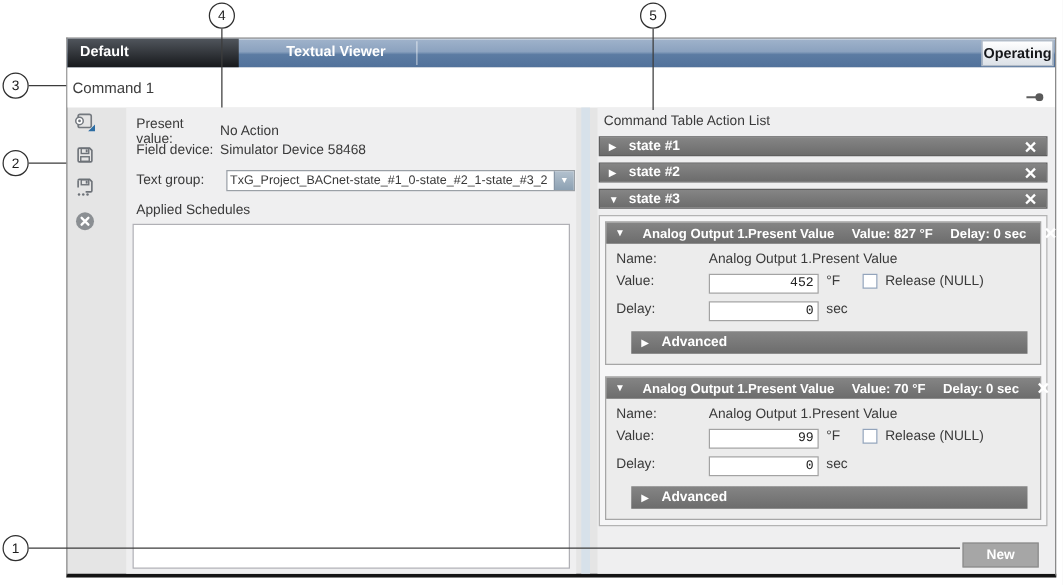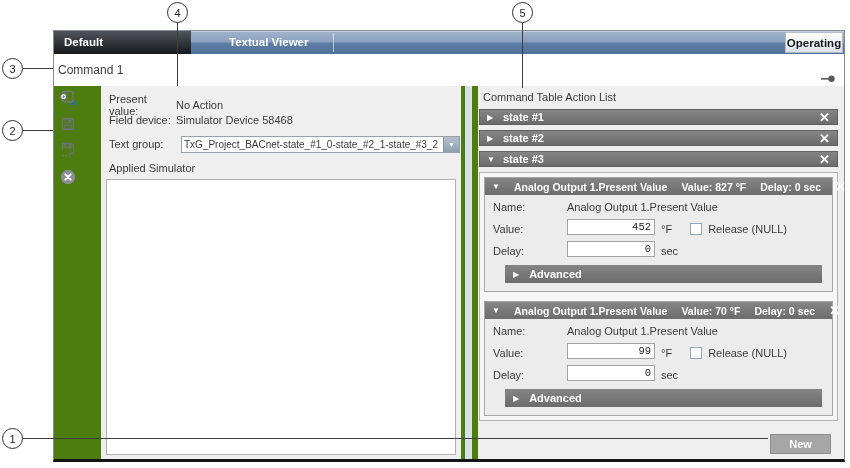--- a/index.html
+++ b/index.html
@@ -8,21 +8,21 @@
             font-family:"Liberation Sans", sans-serif; color:#3a3a3a; overflow:hidden; }
 
   
   .callout { position:absolute; width:21px; height:21px; border:1px solid #2f2f2f; border-radius:50%;
              background:#fff; font-size:11px; color:#1d1d1d; display:flex; align-items:center;
              justify-content:center; z-index:40; }
   .cline { position:absolute; background:#3c3c3c; z-index:39; }
 
   
   .window { position:absolute; left:53px; top:30px; width:792px; height:432px;
-            border:1px solid #8a8a8a; border-bottom:3px solid #141414; background:#4d7c0f; }
+            border:1px solid #8a8a8a; border-bottom:3px solid #141414; background:#e5e5e5; }
 
   
   .hdr { position:absolute; left:0; top:0; right:0; height:23px;
          background:linear-gradient(#a0b3cb,#8ba2bf 45%,#5c7ca3 55%,#51719a);
          box-shadow:inset 0 1px 0 rgba(255,255,255,.35); }
   .tab-default { position:absolute; left:0; top:0; bottom:0; width:137px;
                  background:linear-gradient(#515archive66 0%,#1a1d20 100%);
                  background:linear-gradient(#50555c,#16181b);
                  color:#fff; font-size:11.5px; font-weight:bold; line-height:23px; padding-left:10px; }
   .tab-viewer { position:absolute; left:147px; top:0; bottom:0; color:#fff; font-size:11.5px;
@@ -70,21 +70,21 @@
 
   .s3content { border:1px solid #b3b3b3; background:#f6f6f7; padding:4px; display:flex;
                flex-direction:column; gap:9px; }
   .abox { border:1px solid #a6a6a6; background:#ececec; }
   .abar { height:17px; background:linear-gradient(#858585,#6c6c6c); display:flex; align-items:center;
           padding:0 7px; color:#fff; gap:14px; }
   .abar .tri { font-size:8px; }
   .abar .atitle, .abar .asum { font-size:10.5px; font-weight:bold; white-space:nowrap; }
   .abar .x { margin-left:auto; font-size:13px; font-weight:bold; line-height:1; }
   .acontent { padding:6px 6px 6px 8px; }
-  .arow { display:flex; align-items:flex-end; font-size:11px; margin-bottom:6px; }
+  .arow { display:flex; align-items:flex-start; font-size:11px; margin-bottom:6px; }
   .arow .albl { width:74px; }
   .ainput { width:88px; height:16px; border:1px solid #a3a3a3; background:#fff; font-size:10.5px;
             text-align:right; padding:0 3px; font-family:Liberation Mono, monospace; color:#222; }
   .unit { margin-left:6px; }
   .cb { width:12px; height:12px; background:#fff; border:1px solid #93a4bb; margin-left:18px; display:inline-block; }
   .cblbl { margin-left:6px; }
   .advbar { margin:8px 4px 2px 12px; height:18px; background:linear-gradient(#858585,#6c6c6c);
             display:flex; align-items:center; padding:0 8px; color:#fff; gap:10px; }
   .advbar .tri { font-size:8px; }
   .advbar .advlbl { font-size:11px; font-weight:bold; }
@@ -188,21 +188,21 @@
         <span>Simulator Device 58468</span>
       </div>
       <div class="frow" style="top:52px;">
         <span class="flbl">Text group:</span>
         <div class="dropdown">
           <span class="dtext">TxG_Project_BACnet-state_#1_0-state_#2_1-state_#3_2</span>
           <span class="dbtn">▼</span>
         </div>
       </div>
       <div class="frow" style="top:76px;">
-        <span>Applied Simulator</span>
+        <span>Applied Schedules</span>
       </div>
       <div class="listbox"></div>
     </div>
 
     <div class="splitter"></div>
 
     <div class="right-panel">
       <div class="rp-title">Command Table Action List</div>
       <div class="stack">
 

